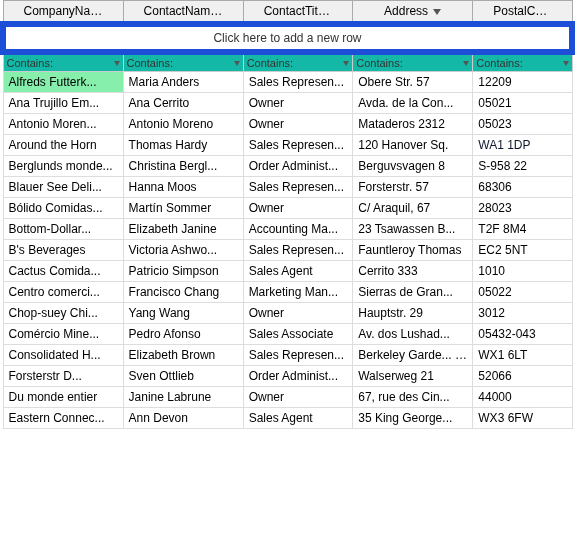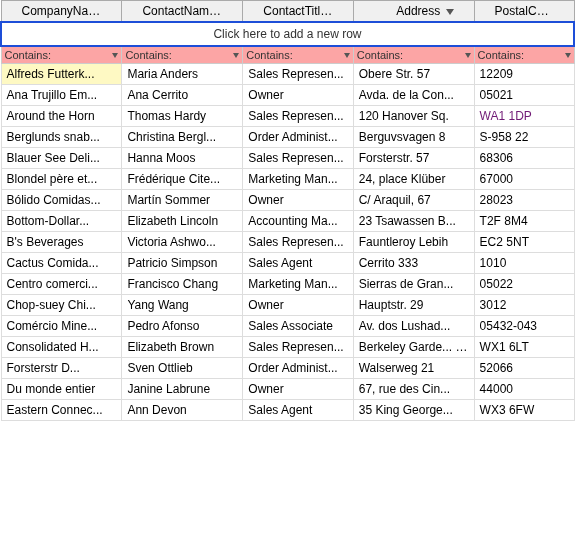--- a/index.html
+++ b/index.html
@@ -19,47 +19,47 @@
     col.company { width: 115px; }
     col.contact { width: 115px; }
     col.title { width: 105px; }
     col.address { width: 115px; }
     col.postal { width: 95px; }
 
     thead tr.header th {
       background: #f0f0f0;
       border: 1px solid #aaa;
       padding: 3px 20px;
-      text-align: right;
+      text-align: center;
       font-weight: normal;
       color: #000;
       white-space: nowrap;
       overflow: hidden;
       text-overflow: ellipsis;
     }
     thead tr.header th .sort-arrow {
       display: inline-block;
       width: 0; height: 0;
       border-left: 4px solid transparent;
       border-right: 4px solid transparent;
       border-top: 6px solid #555;
       vertical-align: middle;
       margin-left: 2px;
     }
     tr.add-row td {
       text-align: center;
-      border: 2px solid #1d4ed8;
+      border: 6px solid #1d4ed8;
       padding: 4px;
       color: #333;
       background: #fff;
     }
     tr.filter-row td {
       border: 1px solid #ccc;
       padding: 2px 3px;
-      background: #fca5a5;
+      background: #14b8a6;
     }
     tr.filter-row td .filter-box {
       display: flex;
       align-items: center;
       justify-content: space-between;
     }
     tr.filter-row td .filter-label {
       font-size: 11px;
       color: #333;
     }
@@ -77,24 +77,24 @@
       white-space: nowrap;
       overflow: hidden;
       text-overflow: ellipsis;
       color: #000;
       background: #fff;
     }
     tbody tr.data-row:nth-child(even) td {
       background: #fff;
     }
     tbody tr.data-row td.highlight {
-      background: #fef9c3;
+      background: #86efac;
     }
     tbody tr.data-row td.blue-text {
-      color: #701a75;
+      color: #0f172a;
     }
     .grid-wrapper {
       position: relative;
       width: 575px;
     }
   </style>
 </head>
 <body>
 
 <div class="grid-wrapper">
@@ -176,66 +176,66 @@
           <td title="12209">12209</td>
         </tr>
         <tr class="data-row">
           <td title="Ana Trujillo Em...">Ana Trujillo Em...</td>
           <td title="Ana Trujillo">Ana Cerrito</td>
           <td title="Owner">Owner</td>
           <td title="Avda. de la Con...">Avda. de la Con...</td>
           <td title="05021">05021</td>
         </tr>
         <tr class="data-row">
+          <td title="Antonio Moren...">Antonio Moren...</td>
+          <td title="Antonio Moreno">Antonio Moreno</td>
+          <td title="Owner">Owner</td>
+          <td title="Mataderos 2312">Mataderos 2312</td>
+          <td title="05023">05023</td>
+        </tr>
+        <tr class="data-row">
           <td title="Around the Horn">Around the Horn</td>
           <td title="Thomas Hardy">Thomas Hardy</td>
           <td title="Sales Represen...">Sales Represen...</td>
           <td title="120 Hanover Sq.">120 Hanover Sq.</td>
           <td class="blue-text" title="WA1 1DP">WA1 1DP</td>
         </tr>
         <tr class="data-row">
-          <td title="Berglunds snab...">Berglunds snab...</td>
+          <td title="Berglunds snab...">Berglunds monde...</td>
           <td title="Christina Bergl...">Christina Bergl...</td>
           <td title="Order Administ...">Order Administ...</td>
           <td title="Berguvsvagen 8">Berguvsvagen 8</td>
           <td title="S-958 22">S-958 22</td>
         </tr>
         <tr class="data-row">
           <td title="Blauer See Deli...">Blauer See Deli...</td>
           <td title="Hanna Moos">Hanna Moos</td>
           <td title="Sales Represen...">Sales Represen...</td>
           <td title="Forsterstr. 57">Forsterstr. 57</td>
           <td title="68306">68306</td>
         </tr>
         <tr class="data-row">
-          <td title="Blondel père et...">Blondel père et...</td>
-          <td title="Frédérique Cite...">Frédérique Cite...</td>
-          <td title="Marketing Man...">Marketing Man...</td>
-          <td title="24, place Klüber">24, place Klüber</td>
-          <td title="67000">67000</td>
-        </tr>
-        <tr class="data-row">
           <td title="Bólido Comidas...">Bólido Comidas...</td>
           <td title="Martín Sommer">Martín Sommer</td>
           <td title="Owner">Owner</td>
           <td title="C/ Araquil, 67">C/ Araquil, 67</td>
           <td title="28023">28023</td>
         </tr>
         <tr class="data-row">
           <td title="Bottom-Dollar...">Bottom-Dollar...</td>
-          <td title="Elizabeth Lincoln">Elizabeth Lincoln</td>
+          <td title="Elizabeth Lincoln">Elizabeth Janine</td>
           <td title="Accounting Ma...">Accounting Ma...</td>
           <td title="23 Tsawassen B...">23 Tsawassen B...</td>
           <td title="T2F 8M4">T2F 8M4</td>
         </tr>
         <tr class="data-row">
           <td title="B's Beverages">B's Beverages</td>
           <td title="Victoria Ashwo...">Victoria Ashwo...</td>
           <td title="Sales Represen...">Sales Represen...</td>
-          <td title="Fauntleroy Circus">Fauntleroy Lebih</td>
+          <td title="Fauntleroy Circus">Fauntleroy Thomas</td>
           <td title="EC2 5NT">EC2 5NT</td>
         </tr>
         <tr class="data-row">
           <td title="Cactus Comida...">Cactus Comida...</td>
           <td title="Patricio Simpson">Patricio Simpson</td>
           <td title="Sales Agent">Sales Agent</td>
           <td title="Cerrito 333">Cerrito 333</td>
           <td title="1010">1010</td>
         </tr>
         <tr class="data-row">

